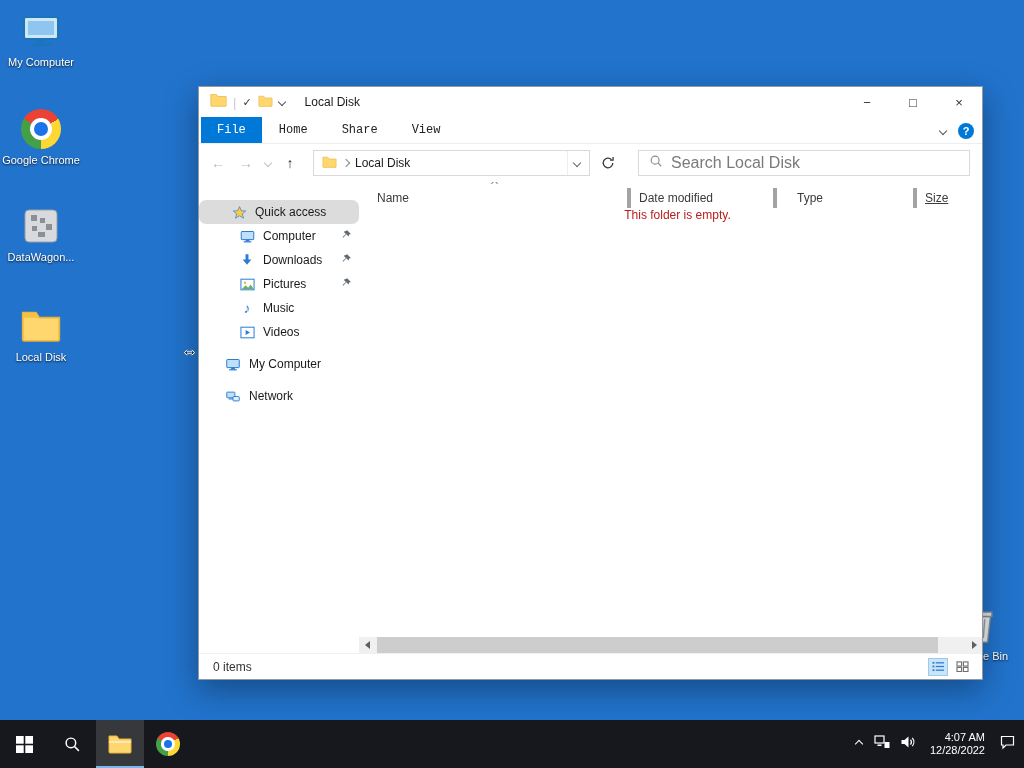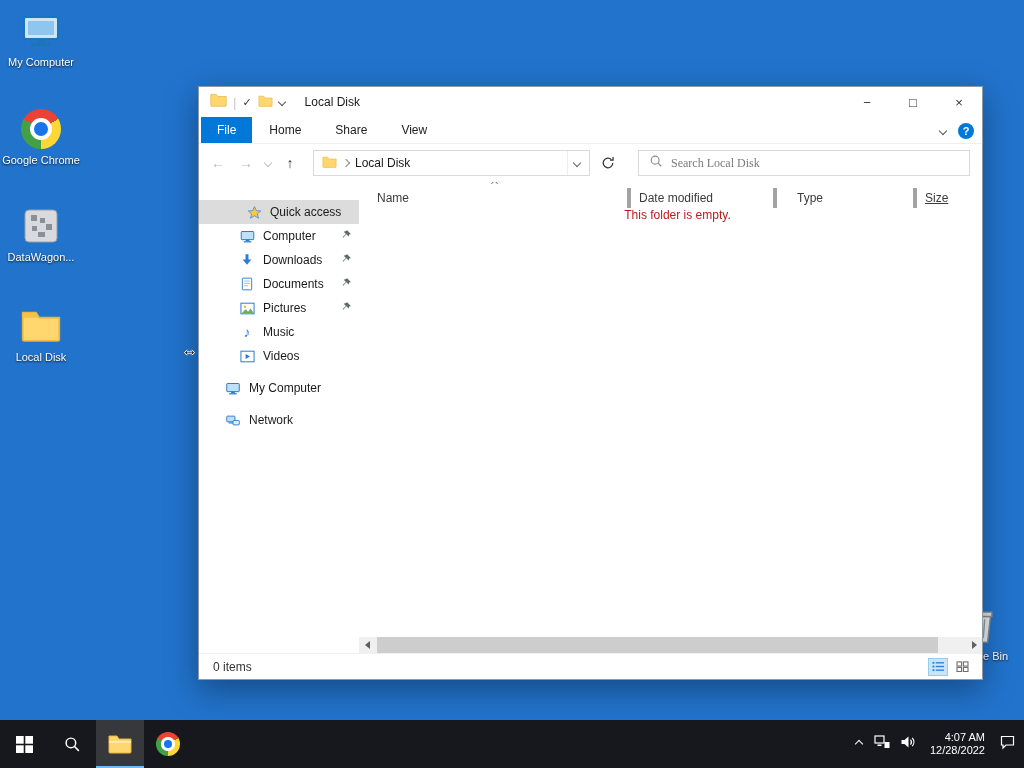--- a/index.html
+++ b/index.html
@@ -35,44 +35,44 @@
 
   .titlebar{height:30px;display:flex;align-items:center;flex:0 0 30px;}
   .qat{display:flex;align-items:center;gap:6px;padding-left:11px;color:#444;}
   .qat-sep{color:#c9c9c9;font-size:13px;}
   .qat-check{font-size:11px;color:#333;}
   .win-title{font-size:12px;color:#1a1a1a;margin-left:14px;}
   .wctrls{margin-left:auto;display:flex;height:30px;}
   .wbtn{width:46px;height:30px;display:flex;align-items:center;justify-content:center;font-size:13px;color:#333;}
 
   .ribbon{height:27px;flex:0 0 27px;display:flex;align-items:stretch;border-bottom:1px solid #eee;position:relative;}
-  .tab{padding:0 17px;display:flex;align-items:center;font-size:12px;color:#222;}
+  .tab{padding:0 17px;display:flex;align-items:center;font-size:12px;color:#222;font-family:Liberation Mono, monospace;}
   .tab-file{background:var(--accent);color:#fff;margin-left:2px;padding:0 16px;}
   .ribbon-right{position:absolute;right:8px;top:0;height:27px;display:flex;align-items:center;gap:12px;color:#555;}
   .help-circle{width:16px;height:16px;border-radius:50%;background:var(--accent);color:#fff;font-size:11px;font-weight:bold;
     display:flex;align-items:center;justify-content:center;}
 
   .navbar{height:38px;flex:0 0 38px;display:flex;align-items:center;padding:0 12px 0 8px;gap:6px;}
   .nav-arrow{font-size:14px;color:#b8b8b8;width:22px;text-align:center;}
   .nav-arrow.enabled{color:#333;}
   .nav-chev{color:#c0c0c0;margin:0 2px;}
   .addressbar{height:26px;width:277px;border:1px solid #d9d9d9;display:flex;align-items:center;padding:0 4px 0 8px;gap:6px;margin-left:6px;}
   .addr-text{font-size:12px;color:#1a1a1a;flex:1;}
   .addr-drop{width:18px;height:24px;display:flex;align-items:center;justify-content:center;color:#666;border-left:1px solid #eee;}
   .refresh-btn{width:24px;height:26px;display:flex;align-items:center;justify-content:center;}
   .searchbox{height:26px;flex:1;border:1px solid #d9d9d9;display:flex;align-items:center;padding:0 8px 0 10px;gap:8px;margin-left:12px;}
-  .searchbox input{border:none;outline:none;flex:1;font-size:12px;color:#c2410c;font-family:Liberation Serif, serif;background:transparent;}
+  .searchbox input{border:none;outline:none;flex:1;font-size:16px;color:#c2410c;font-family:Liberation Sans, sans-serif;background:transparent;}
   .searchbox input::placeholder{color:#7a7a7a;}
 
   .content{flex:1;display:flex;overflow:hidden;}
 
   .sidebar{width:160px;flex:0 0 160px;padding-top:18px;font-size:12px;color:#1a1a1a;}
   .srow{height:24px;display:flex;align-items:center;position:relative;}
   .srow .slabel{margin-left:8px;}
-  .srow-qa{padding-left:47px;background:#dcdcdc;}
+  .srow-qa{padding-left:32px;background:#dcdcdc;border-radius:7px;}
   .srow-child{padding-left:40px;}
   .srow-root{padding-left:26px;}
   .sicon{width:16px;height:16px;display:flex;align-items:center;justify-content:center;flex:0 0 16px;}
   .pin{position:absolute;right:6px;top:5px;width:13px;height:13px;}
   .gap8{height:8px;}
   .music-note{color:#2b7cd3;font-size:14px;line-height:14px;}
 
   .main{flex:1;position:relative;}
   .sort-chev{position:absolute;left:133px;top:-1px;color:#888;width:5px;height:5px;border-width:1.2px;}
   .headers{display:flex;margin-top:6px;height:20px;font-size:12px;color:#3b3b3b;}
@@ -280,34 +280,20 @@
             </svg>
         </span>
         <span class="slabel">Downloads</span>
         <span class="pin">
           <svg width="12" height="12" viewBox="0 0 16 16">
               <path d="M9.5 1.5l5 5-2.2 0.8-0.8 2.8-3-3-4.2 4.4-0.8-0.8L7.9 6.5l-3-3 2.8-0.8z" fill="#5f6a72"></path>
             </svg>
         </span>
       </div>
 
-      <div class="srow srow-child">
-        <span class="sicon">
-          <svg width="14" height="14" viewBox="0 0 24 24">
-              <rect x="4" y="2" width="16" height="20" rx="1" fill="#fff" stroke="#2b7cd3" stroke-width="1.6"></rect>
-              <path d="M7 7h10M7 11h10M7 15h7" stroke="#7db4e4" stroke-width="1.4"></path>
-            </svg>
-        </span>
-        <span class="slabel">Documents</span>
-        <span class="pin">
-          <svg width="12" height="12" viewBox="0 0 16 16">
-              <path d="M9.5 1.5l5 5-2.2 0.8-0.8 2.8-3-3-4.2 4.4-0.8-0.8L7.9 6.5l-3-3 2.8-0.8z" fill="#5f6a72"></path>
-            </svg>
-        </span>
-      </div>
 
       <div class="srow srow-child">
         <span class="sicon">
           <svg width="15" height="13" viewBox="0 0 24 20">
               <rect x="1.5" y="1.5" width="21" height="17" fill="#fff" stroke="#2b7cd3" stroke-width="1.6"></rect>
               <circle cx="8" cy="7" r="2" fill="#f3b73c"></circle>
               <path d="M3 17l6-6 4 4 4-5 5 7z" fill="#6fae5e"></path>
             </svg>
         </span>
         <span class="slabel">Pictures</span>

